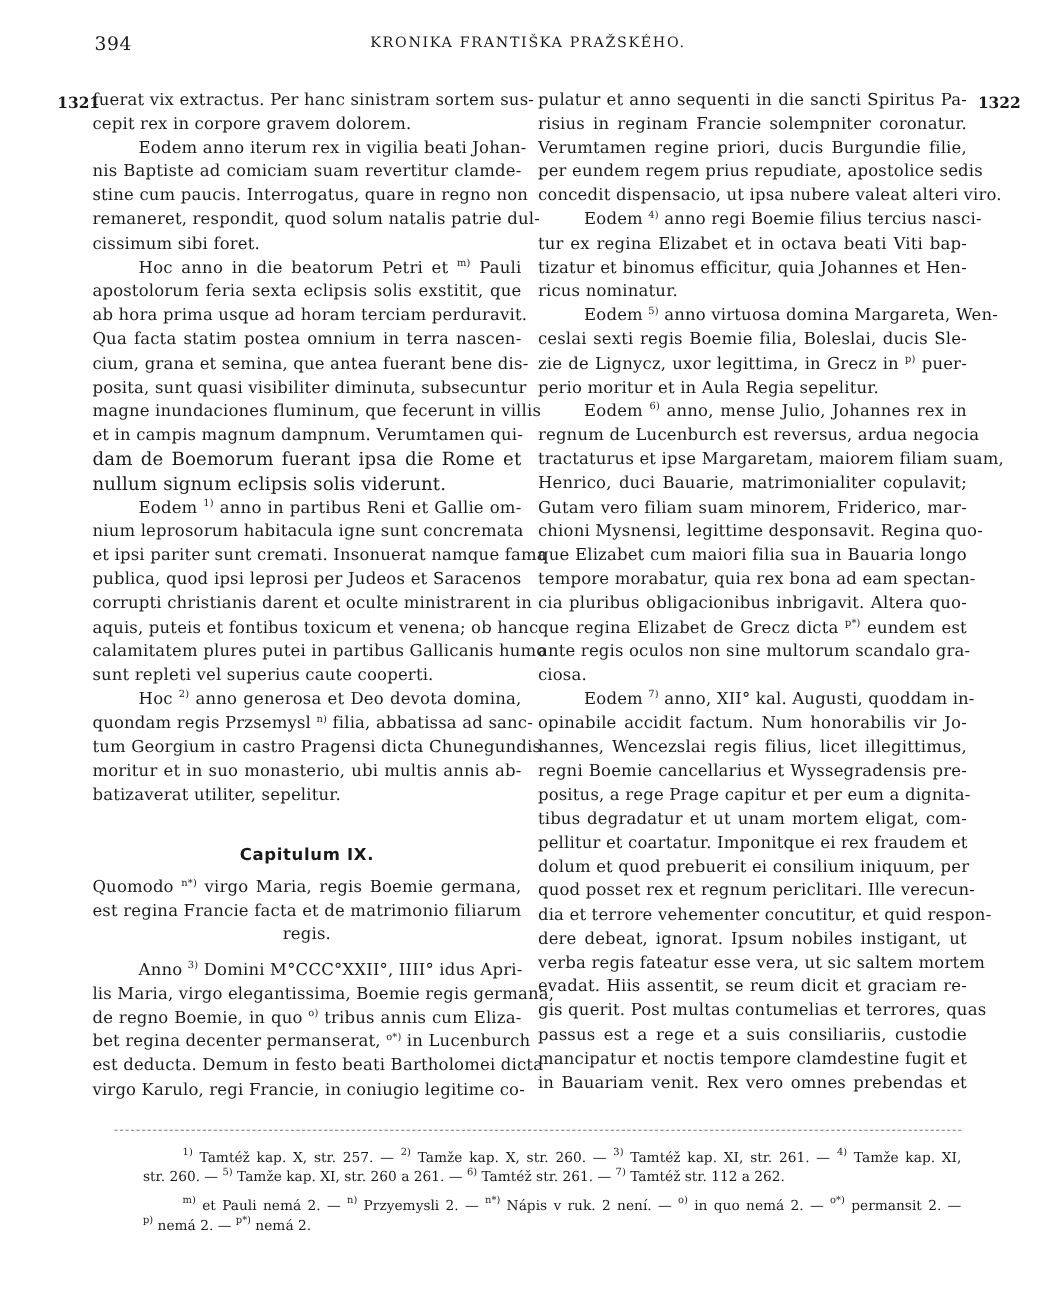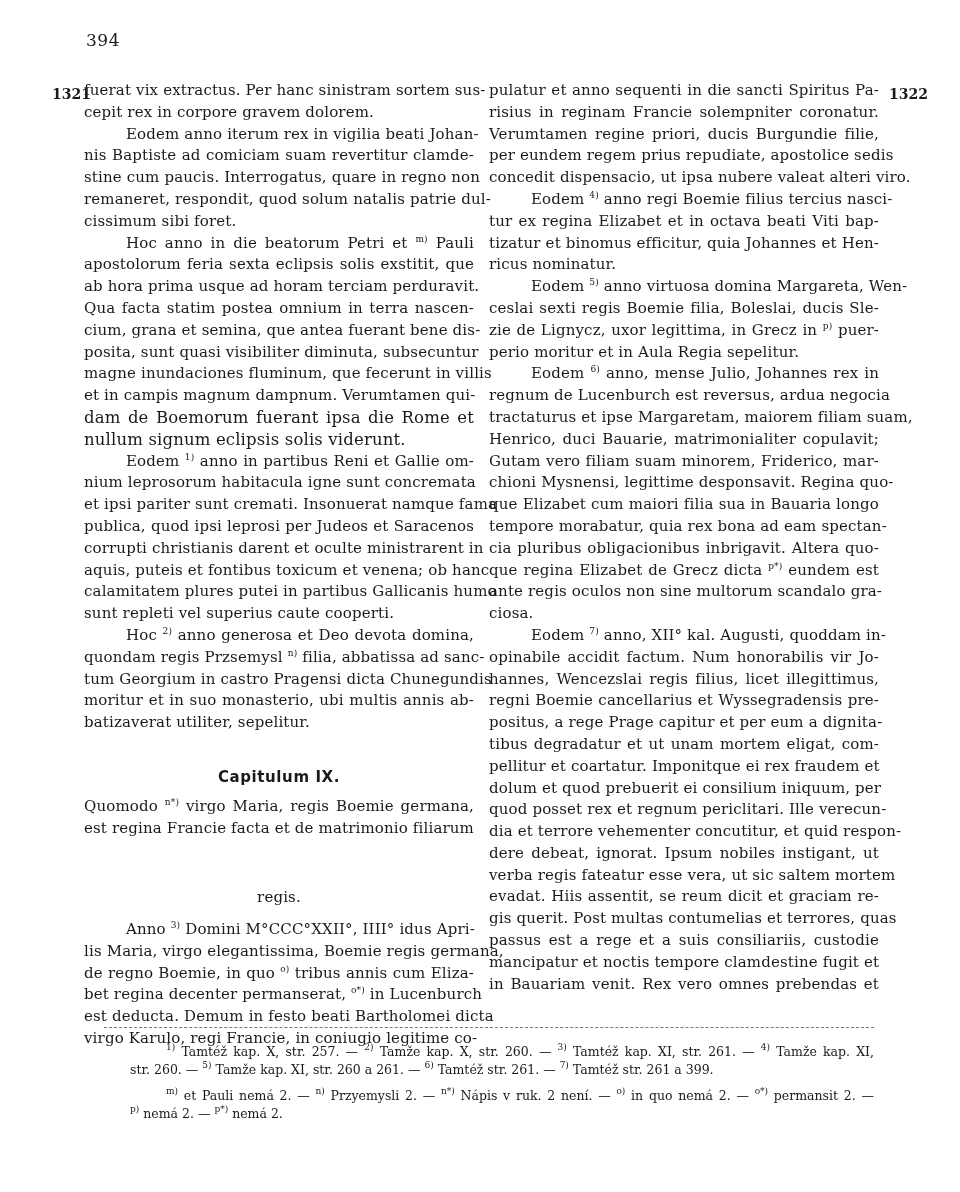--- a/index.html
+++ b/index.html
@@ -12,21 +12,21 @@
   .running-title { position: absolute; left: 0; width: 960px; text-align: center; top: 2px;
                    font-size: 13px; letter-spacing: 1.5px; }
 
   .col { position: absolute; top: 80px; width: 390px; }
   .col-left { left: 84px; }
   .col-right { left: 489px; }
   .line { font-size: 15px; line-height: 21.8px; height: 21.8px; white-space: nowrap;
           text-align: justify; text-align-last: justify; letter-spacing: 0.15px; }
   .line.last { text-align-last: left; }
   .line.indent { padding-left: 42px; }
-  .line.center { text-align: right; text-align-last: center; margin-top: 48px; }
+  .line.center { text-align: right; text-align-last: center; }
   .line.big { font-size: 16.5px; }
   .spacer { height: 21.8px; }
   .spacer-half { height: 10px; }
   .chapter-title { font-weight: bold; text-align: center; font-size: 15px; line-height: 22px; height: 22px;
                    font-family: "DejaVu Sans", "Liberation Sans", sans-serif; letter-spacing: 0.6px; margin-top: 10px; margin-bottom: 8px; }
   sup { font-size: 9px; vertical-align: 6px; line-height: 0; }
 
   .margin-year { position: absolute; font-size: 14px; font-weight: bold; }
   .margin-year-left { left: 52px; top: 86px; }
   .margin-year-right { left: 889px; top: 86px; }
@@ -40,20 +40,21 @@
   .fn-line.indent { padding-left: 36px; }
   .fn-gap { height: 8px; }
 </style>
 </head>
 <body>
 
 <div class="page">
 
   <div class="header">
     <span class="page-number">394</span>
+    <span class="running-title">KRONIKA FRANTIŠKA PRAŽSKÉHO.</span>
   </div>
 
   <span class="margin-year margin-year-left">1321</span>
   <span class="margin-year margin-year-right">1322</span>
 
   <div class="col col-left">
     <div class="line">fuerat vix extractus. Per hanc sinistram sortem sus-</div>
     <div class="line last">cepit rex in corpore gravem dolorem.</div>
     <div class="line indent">Eodem anno iterum rex in vigilia beati Johan-</div>
     <div class="line">nis Baptiste ad comiciam suam revertitur clamde-</div>
@@ -220,21 +221,21 @@
       <sup><span>4</span>)</sup>
       <span>Tamže kap. XI,</span>
     </div>
     <div class="fn-line last">
       <span>str. 260. —</span>
       <sup><span>5</span>)</sup>
       <span>Tamže kap. XI, str. 260 a 261. —</span>
       <sup><span>6</span>)</sup>
       <span>Tamtéž str. 261. —</span>
       <sup><span>7</span>)</sup>
-      <span>Tamtéž str. 261 a 399.</span>
+      <span>Tamtéž str. 112 a 262.</span>
     </div>
     <div class="fn-gap"></div>
     <div class="fn-line indent">
       <sup><span>m</span>)</sup>
       <span>et Pauli nemá 2. —</span>
       <sup><span>n</span>)</sup>
       <span>Przyemysli 2. —</span>
       <sup><span>n*</span>)</sup>
       <span>Nápis v ruk. 2 není. —</span>
       <sup><span>o</span>)</sup>

